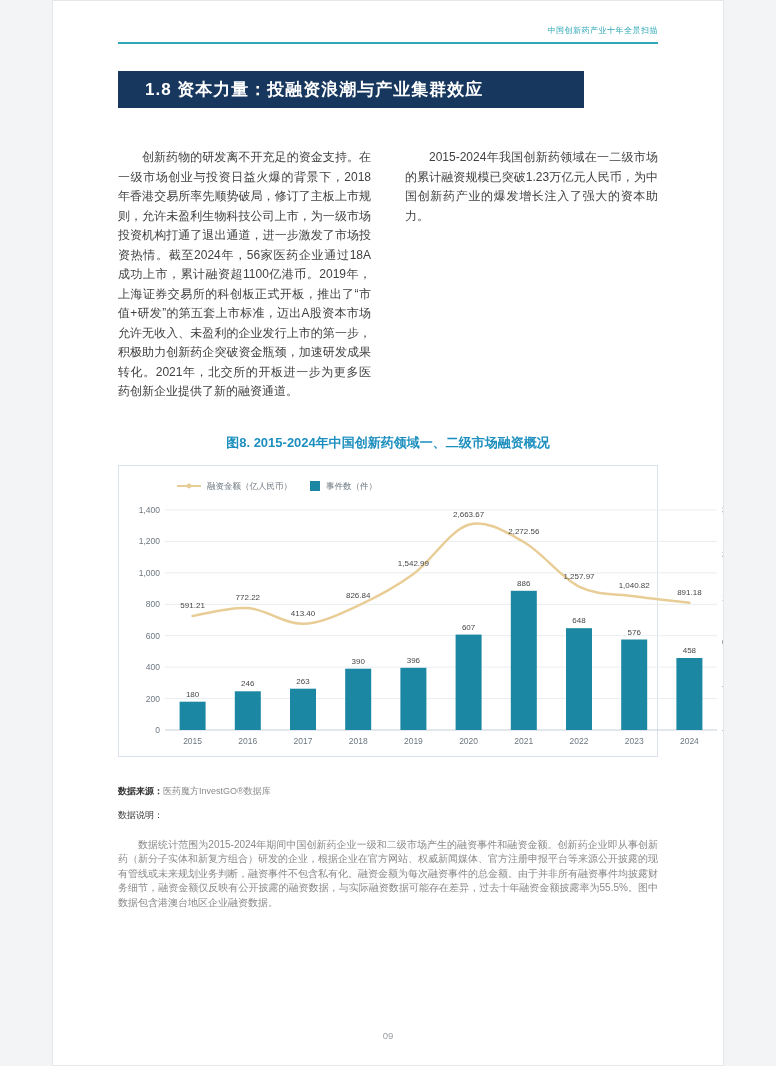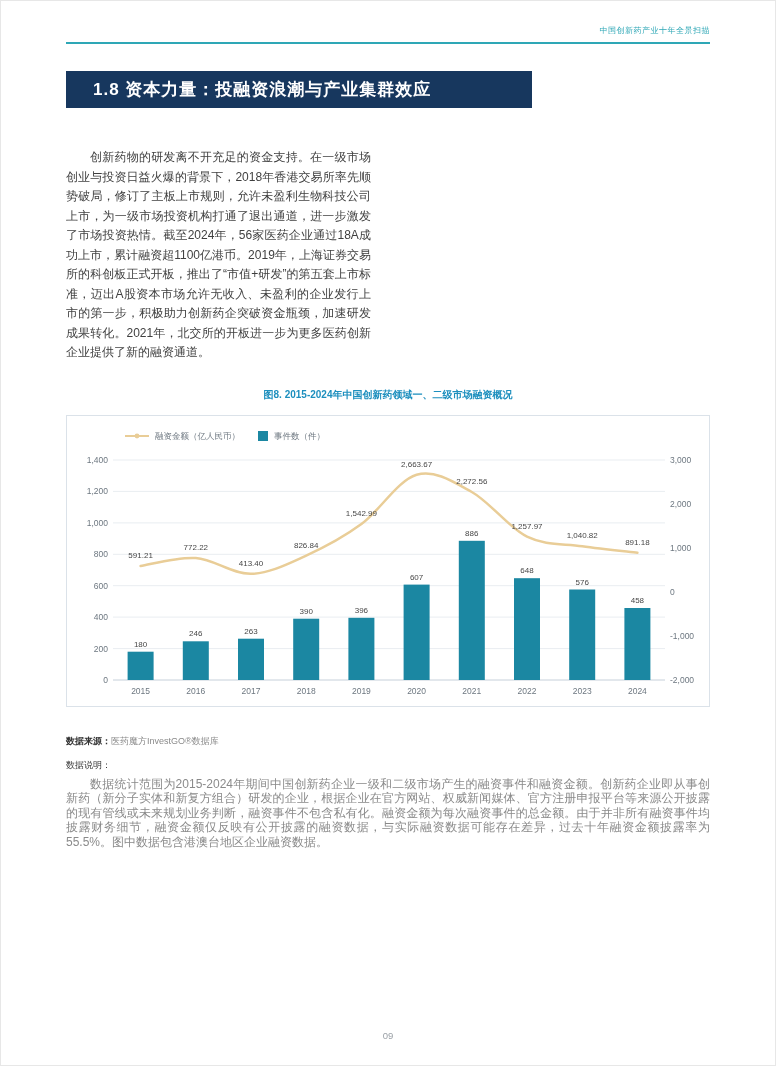--- a/index.html
+++ b/index.html
@@ -1,38 +1,38 @@
 <!DOCTYPE html>
 <html><head>
 <meta charset="utf-8">
 <style>
   *{box-sizing:border-box}
   html,body{margin:0;padding:0}
   body{background:#f3f4f5;font-family:"Liberation Sans","DejaVu Sans",sans-serif}
-  .page{width:776px;height:1066px;margin:0 auto;background:#fff;position:relative;border:1px solid #e7e7e7;overflow:hidden}
+  .page{width:672px;height:1066px;margin:0 auto;background:#fff;position:relative;border:1px solid #e7e7e7;overflow:hidden}
   .header{padding:24px 65px 0}
   .header-title{font-size:8px;color:#2ea7b6;text-align:right;letter-spacing:.5px}
   .header-rule{height:2px;background:#2ea7b6;margin-top:6px}
   .banner{margin:27px 65px 0;width:466px;height:37px;background:#17375e;display:flex;align-items:center}
   .banner-accent{width:13px;background:#2ea7b6;flex:none}
   .banner h1{margin:0;color:#fff;font-size:17px;font-weight:bold;line-height:37px;padding-left:14px;letter-spacing:1px;white-space:nowrap}
   .columns{display:flex;gap:34px;padding:40px 65px 0}
   .col{flex:1;font-size:12px;line-height:19.5px;color:#3f3f3f;text-align:justify}
   .col p{margin:0 0 8px;text-indent:2em}
-  .fig-title{margin-top:17px;text-align:center;font-size:10px;font-weight:bold;color:#1d8fbe}
+  .fig-title{margin-top:24px;text-align:center;font-size:13px;font-weight:bold;color:#1d8fbe}
   .chart-frame{margin:13px 65px 0;border:1px solid #dbe2e9;background:#fff;height:292px}
   svg text{font-family:"Liberation Sans","DejaVu Sans",sans-serif}
   .tick{font-size:8.5px;fill:#6d7780}
   .vlabel{font-size:8px;fill:#474747}
   .notes{padding:28px 65px 0}
   .source-line{font-size:9px}
   .source-label{font-weight:bold;color:#333}
   .source-value{color:#8a8a8a}
   .note-label{font-weight:normal;color:#333;font-size:9px;margin-top:11px}
-  .note-text{margin:5px 0 0;font-size:12px;line-height:14.5px;color:#8a8a8a;text-align:justify;text-indent:2em}
+  .note-text{margin:16px 0 0;font-size:10px;line-height:14.5px;color:#8a8a8a;text-align:justify;text-indent:2em}
   .page-num{position:absolute;bottom:24px;left:0;right:0;text-align:center;font-size:9.5px;color:#9aa0a6}
 </style>
 </head>
 <body>
 
 <div class="page">
 
   <div class="header">
     <div class="header-title">中国创新药产业十年全景扫描</div>
     <div class="header-rule"></div>
@@ -41,20 +41,21 @@
   <div class="banner">
     <div class="banner-accent"></div>
     <h1>1.8 资本力量：投融资浪潮与产业集群效应</h1>
   </div>
 
   <div class="columns">
     <div class="col">
       <p>创新药物的研发离不开充足的资金支持。在一级市场创业与投资日益火爆的背景下，2018年香港交易所率先顺势破局，修订了主板上市规则，允许未盈利生物科技公司上市，为一级市场投资机构打通了退出通道，进一步激发了市场投资热情。截至2024年，56家医药企业通过18A成功上市，累计融资超1100亿港币。2019年，上海证券交易所的科创板正式开板，推出了“市值+研发”的第五套上市标准，迈出A股资本市场允许无收入、未盈利的企业发行上市的第一步，积极助力创新药企突破资金瓶颈，加速研发成果转化。2021年，北交所的开板进一步为更多医药创新企业提供了新的融资通道。</p>
     </div>
     <div class="col">
+      <p>2015-2024年我国创新药领域在一二级市场的累计融资规模已突破1.23万亿元人民币，为中国创新药产业的爆发增长注入了强大的资本助力。</p>
     </div>
   </div>
 
   <div class="fig-title">图8. 2015-2024年中国创新药领域一、二级市场融资概况</div>
 
   <div class="chart-frame">
     <svg id="chart-svg" width="644" height="290" viewBox="0 0 644 290">
         <g>
           <line x1="46" x2="598" y1="264.0" y2="264.0" stroke="#c6d0da" stroke-width="1"></line>
           <line x1="46" x2="598" y1="232.6" y2="232.6" stroke="#e9edf1" stroke-width="1"></line>

